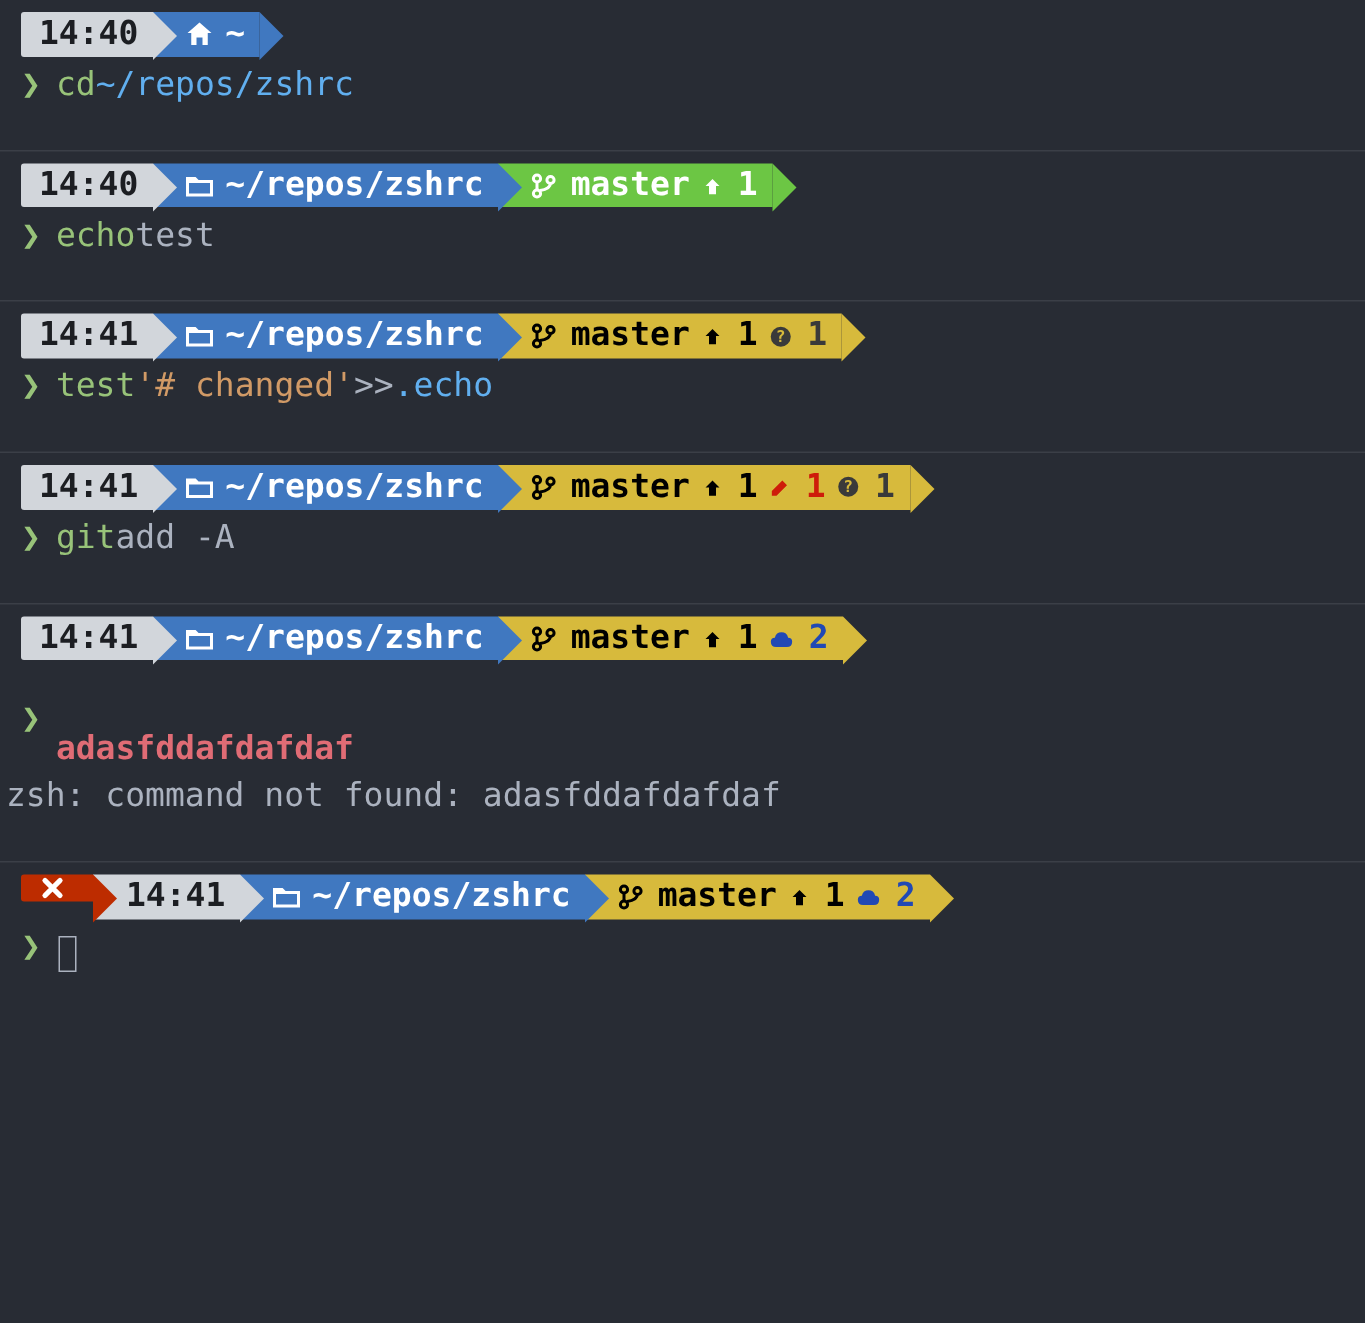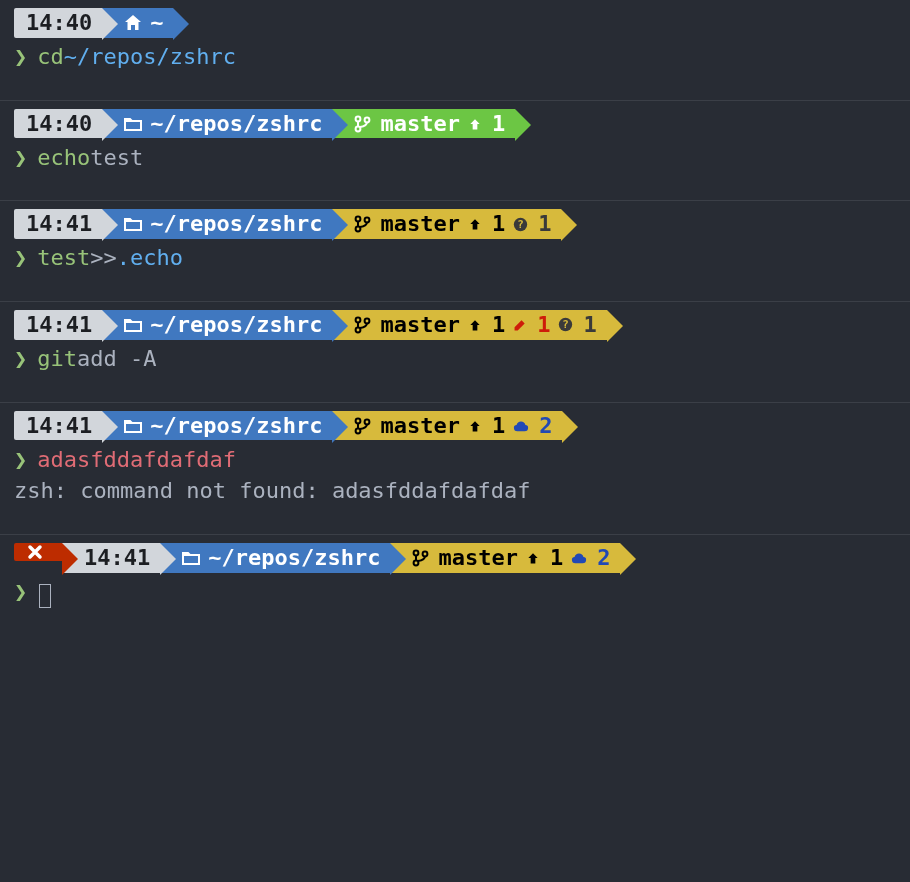--- a/index.html
+++ b/index.html
@@ -85,23 +85,23 @@
     padding: 2px 0 0 14px;
     display: flex;
     flex-wrap: wrap;
     align-items: center;
   }
   .prompt-char { color: var(--green-bright); font-weight: 700; margin-right: 10px; }
   .tok-cmd   { color: var(--green-bright); }
   .tok-path  { color: var(--blue-light); }
   .tok-plain { color: var(--text); }
   .tok-str   { color: var(--orange); }
-  .tok-err   { color: var(--red-bright); font-weight: 400; }
-
-  .output-row { padding: 2px 0 0 14px; color: var(--text); }
+  .tok-err   { color: var(--red-bright); font-weight: 700; margin-top: 40px; }
+
+  .output-row { padding: 2px 0 0 4px; color: var(--text); }
 
   .cursor {
     display: inline-block;
     width: 12px; height: 24px;
     border: 1px solid var(--text);
     margin-left: 2px;
     position: relative; top: 4px;
     box-sizing: border-box;
   }
 
@@ -213,20 +213,21 @@
               </svg>
             </span>
             <span class="num">1</span>
           </span>
           <span class="arrow"></span>
         </span>
       </div>
       <div class="cmd-row">
         <span class="prompt-char">❯</span>
         <span class="tok-cmd">test</span>
+        <span class="tok-str"> '# changed'</span>
         <span class="tok-plain"> &gt;&gt; </span>
         <span class="tok-path">.echo</span>
       </div>
     </div>
     <div class="block">
       <div class="prompt-row">
         <span class="seg seg-time first">
           <span>14:41</span>
           <span class="arrow"></span>
         </span>

